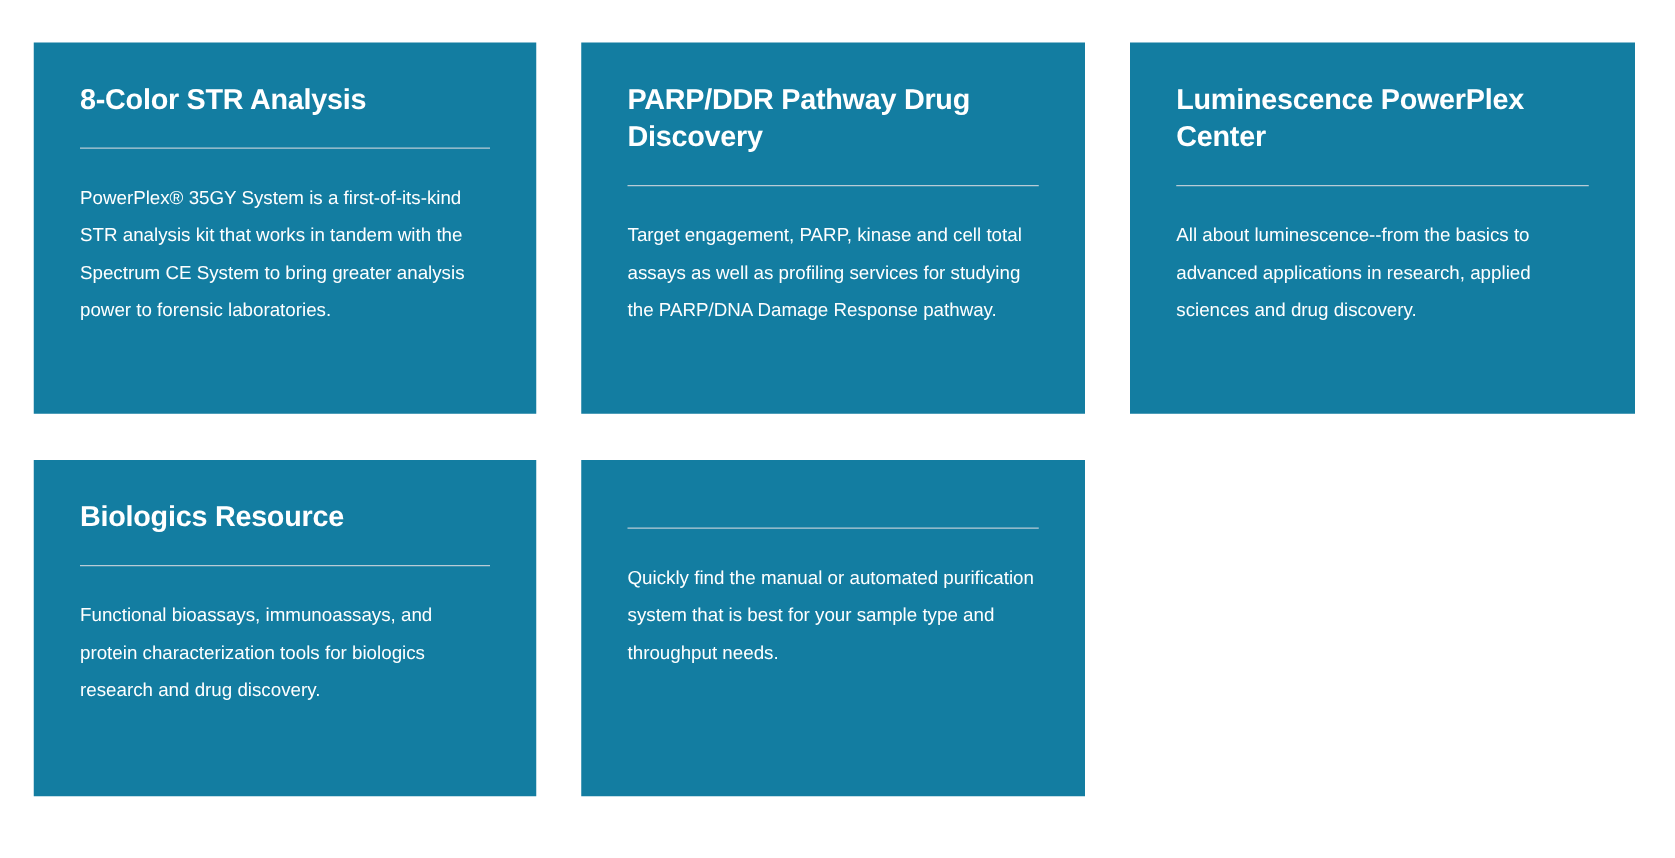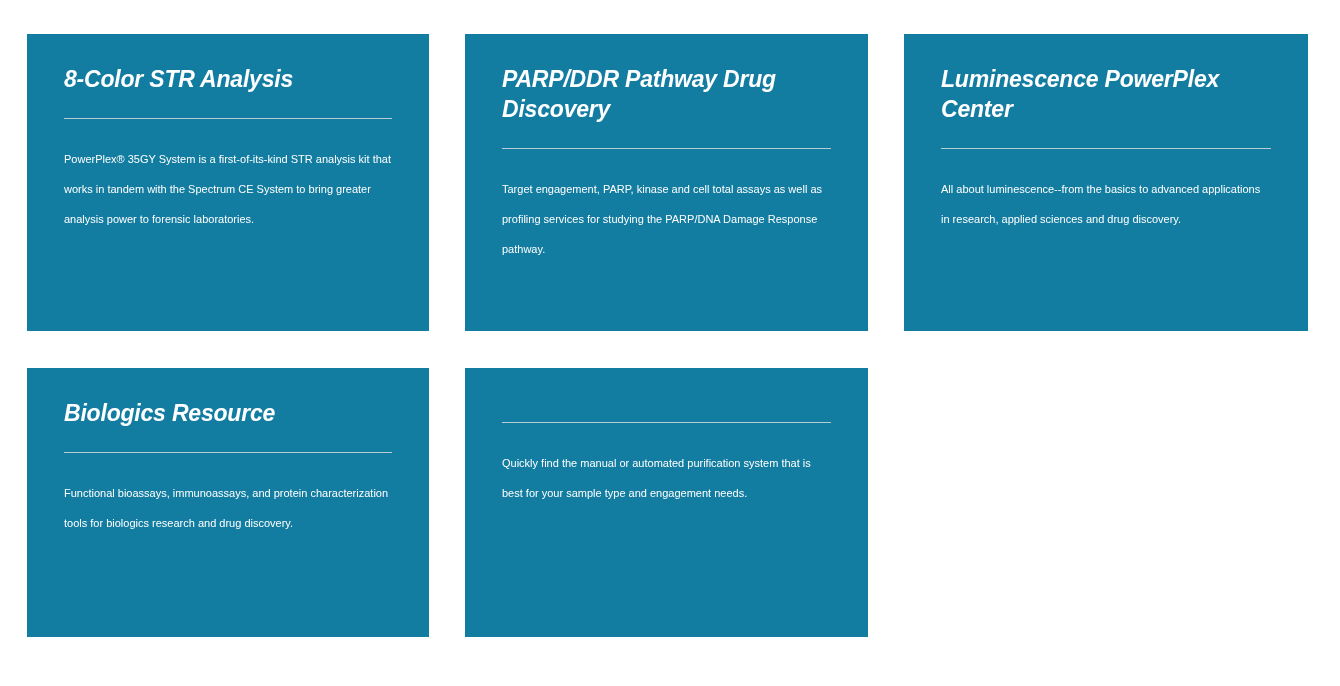--- a/index.html
+++ b/index.html
@@ -34,41 +34,40 @@
   }
 
   .card-title {
     margin: 0;
     color: #ffffff;
     font-size: 23px;
     line-height: 30px;
     font-weight: bold;
     letter-spacing: -0.2px;
     font-family: "Liberation Sans", sans-serif;
-    font-style: italic;
   }
 
   .card-divider {
     height: 0;
     border: 0;
     border-top: 1px solid #b8ccd6;
     margin: 24px 0 0 0;
     width: 328px;
   }
 
   .card:nth-child(2) .card-divider,
   .card:nth-child(5) .card-divider { width: 329px; }
   .card:nth-child(3) .card-divider,
   .card:nth-child(6) .card-divider { width: 330px; }
 
   .card-body {
     margin: 0;
     padding-top: 25px;
     color: #ffffff;
-    font-size: 11px;
+    font-size: 15px;
     line-height: 30px;
     font-weight: normal;
     font-family: "Liberation Sans", sans-serif;
   }
 </style>
 </head>
 <body>
 
 <div class="card-grid">
 
@@ -92,16 +91,16 @@
 
   <div class="card">
     <h3 class="card-title">Biologics Resource</h3>
     <hr class="card-divider">
     <p class="card-body">Functional bioassays, immunoassays, and protein characterization tools for biologics research and drug discovery.</p>
   </div>
 
 
   <div class="card">
     <hr class="card-divider">
-    <p class="card-body">Quickly find the manual or automated purification system that is best for your sample type and engagement needs.</p>
+    <p class="card-body">Quickly find the manual or automated purification system that is best for your sample type and throughput needs.</p>
   </div>
 
 </div>
 
 </body></html>

